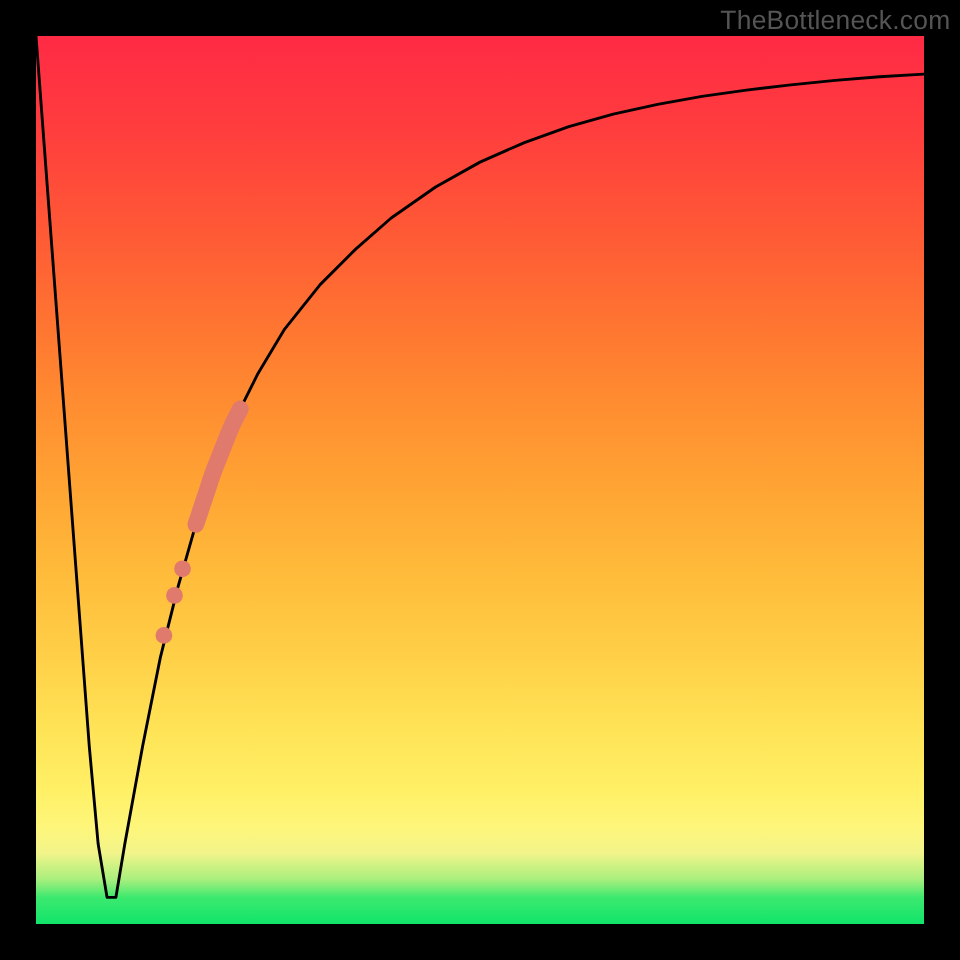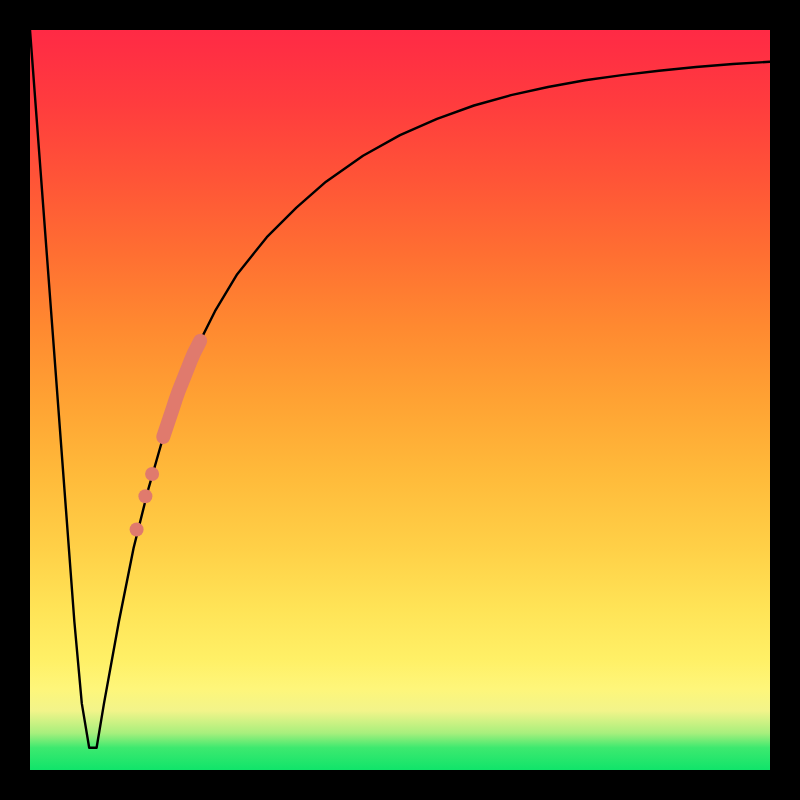--- a/index.html
+++ b/index.html
@@ -74,13 +74,14 @@
       <path id="thick-seg" fill="none" stroke="#e07a6d" stroke-width="14" stroke-linecap="round" d="M133.2 407.0 L136.3 397.8 L139.4 388.5 L142.5 379.3 L145.5 370.0 L148.6 361.1 L151.7 353.4 L154.8 345.6 L157.9 337.9 L160.9 330.2 L164.0 323.1 L167.1 317.0 L170.2 310.8"></path>
 
       <g id="dots">
           <circle cx="122.1" cy="444.0" r="7" fill="#e07a6d"></circle>
           <circle cx="115.4" cy="466.2" r="7" fill="#e07a6d"></circle>
           <circle cx="106.6" cy="499.5" r="7" fill="#e07a6d"></circle>
         </g>
     </svg>
 
   </div>
+  <div class="watermark">TheBottleneck.com</div>
 </div>
 
 </body></html>

